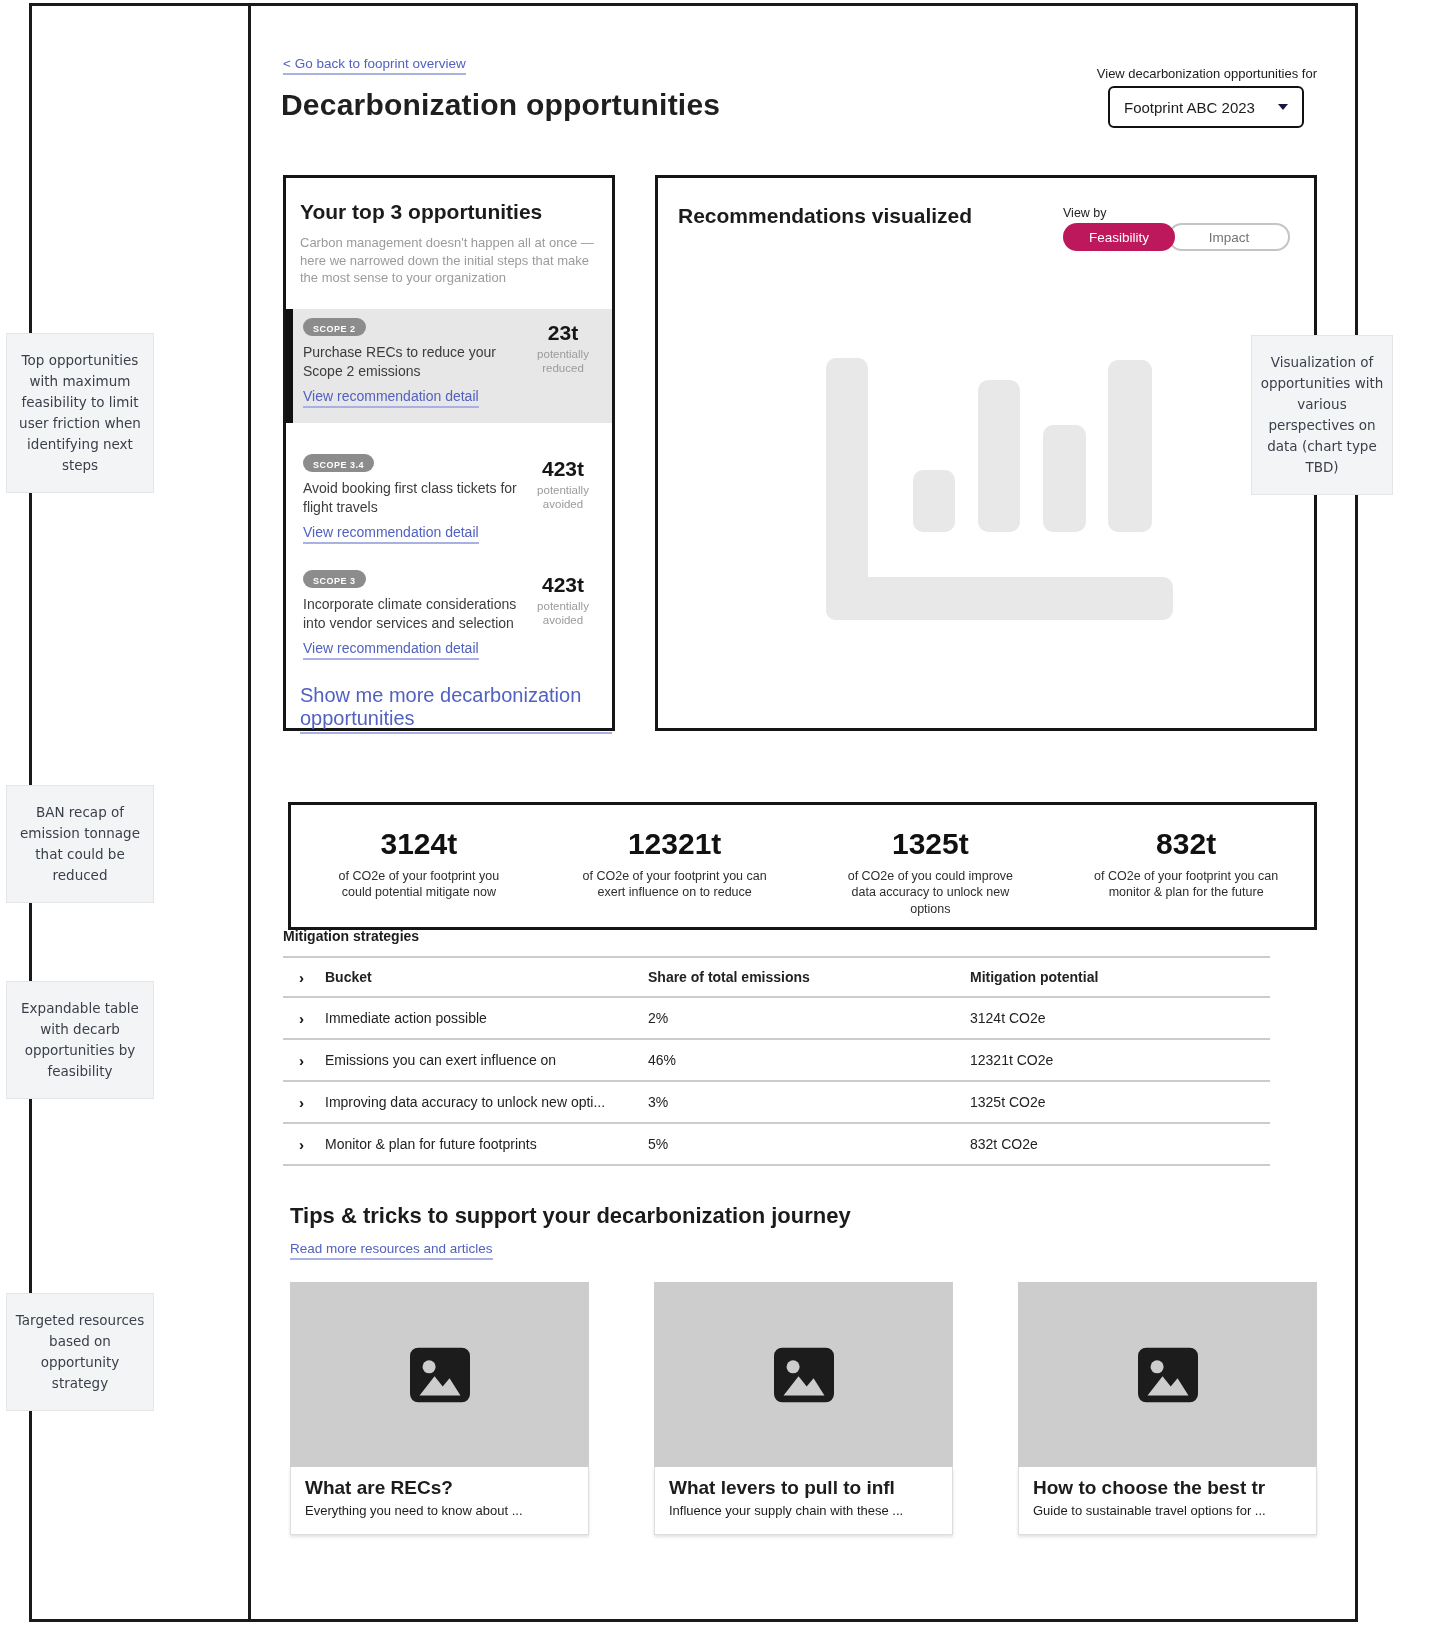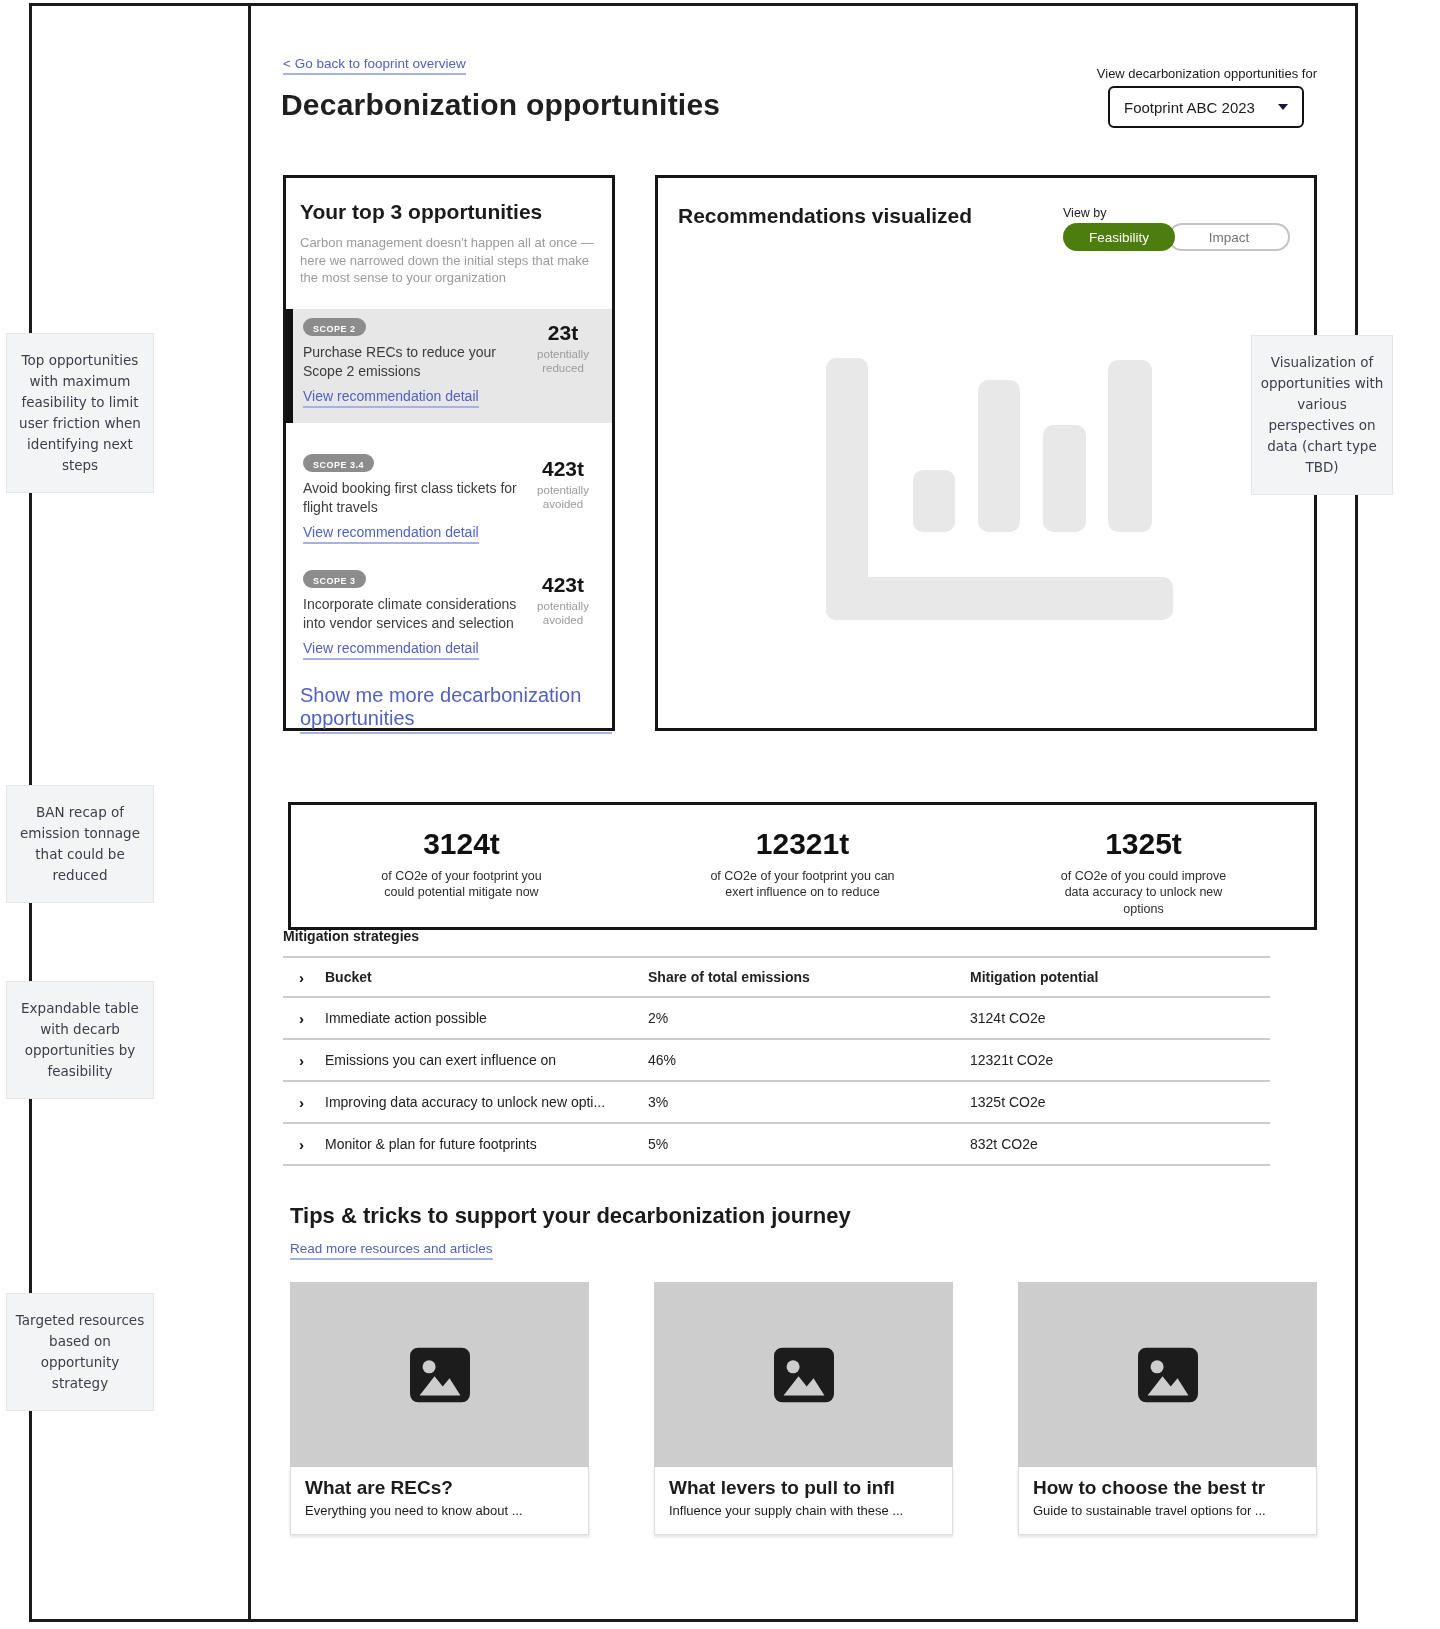--- a/index.html
+++ b/index.html
@@ -42,21 +42,21 @@
   .opp-stat { position:absolute; right:8px; top:12px; width:82px; text-align:center; }
   .opp-amt { font-size:21px; font-weight:bold; color:#161616; }
   .opp-note { font-size:11.5px; color:#9b9b9b; line-height:1.25; margin-top:2px; }
   .more-link { position:absolute; left:14px; top:506px; font-size:20px; }
 
   
   .cr-title { left:20px; top:26px; }
   .viewby { position:absolute; left:405px; top:28px; font-size:12.5px; color:#222; }
   .pill { position:absolute; height:28px; border-radius:14px; display:flex; align-items:center;
           justify-content:center; font-size:13.5px; cursor:pointer; }
-  .pill-feas { left:405px; top:45px; width:112px; background:#4d7c0f; color:#fff; z-index:2; }
+  .pill-feas { left:405px; top:45px; width:112px; background:#be185d; color:#fff; z-index:2; }
   .pill-impact { left:510px; top:45px; width:122px; background:#fff; border:2px solid #c4c4c4; color:#737373; z-index:1; }
   .ph { position:absolute; background:#e8e8e8; border-radius:10px; }
   .axisV { left:168px; top:180px; width:42px; height:262px; }
   .axisH { left:168px; top:399px; width:347px; height:43px; }
   .barA { left:255px; top:292px; width:42px; height:62px; }
   .barB { left:320px; top:202px; width:42px; height:152px; }
   .barC { left:385px; top:247px; width:43px; height:107px; }
   .barD { left:450px; top:182px; width:44px; height:172px; }
 
   
@@ -176,20 +176,24 @@
       <div class="ban-lbl">of CO2e of your footprint you could potential mitigate now</div>
     </div>
     <div class="ban-col">
       <div class="ban-val">12321t</div>
       <div class="ban-lbl">of CO2e of your footprint you can exert influence on to reduce</div>
     </div>
     <div class="ban-col">
       <div class="ban-val">1325t</div>
       <div class="ban-lbl">of CO2e of you could improve data accuracy to unlock new options</div>
     </div>
+    <div class="ban-col">
+      <div class="ban-val">832t</div>
+      <div class="ban-lbl">of CO2e of your footprint you can monitor &amp; plan for the future</div>
+    </div>
   </div>
 
   <div class="mitigation">
     <div class="mit-title">Mitigation strategies</div>
 
     <div class="trow head">
       <span class="c-chev">›</span>
       <span class="c-bucket">Bucket</span>
       <span class="c-share">Share of total emissions</span>
       <span class="c-pot">Mitigation potential</span>

